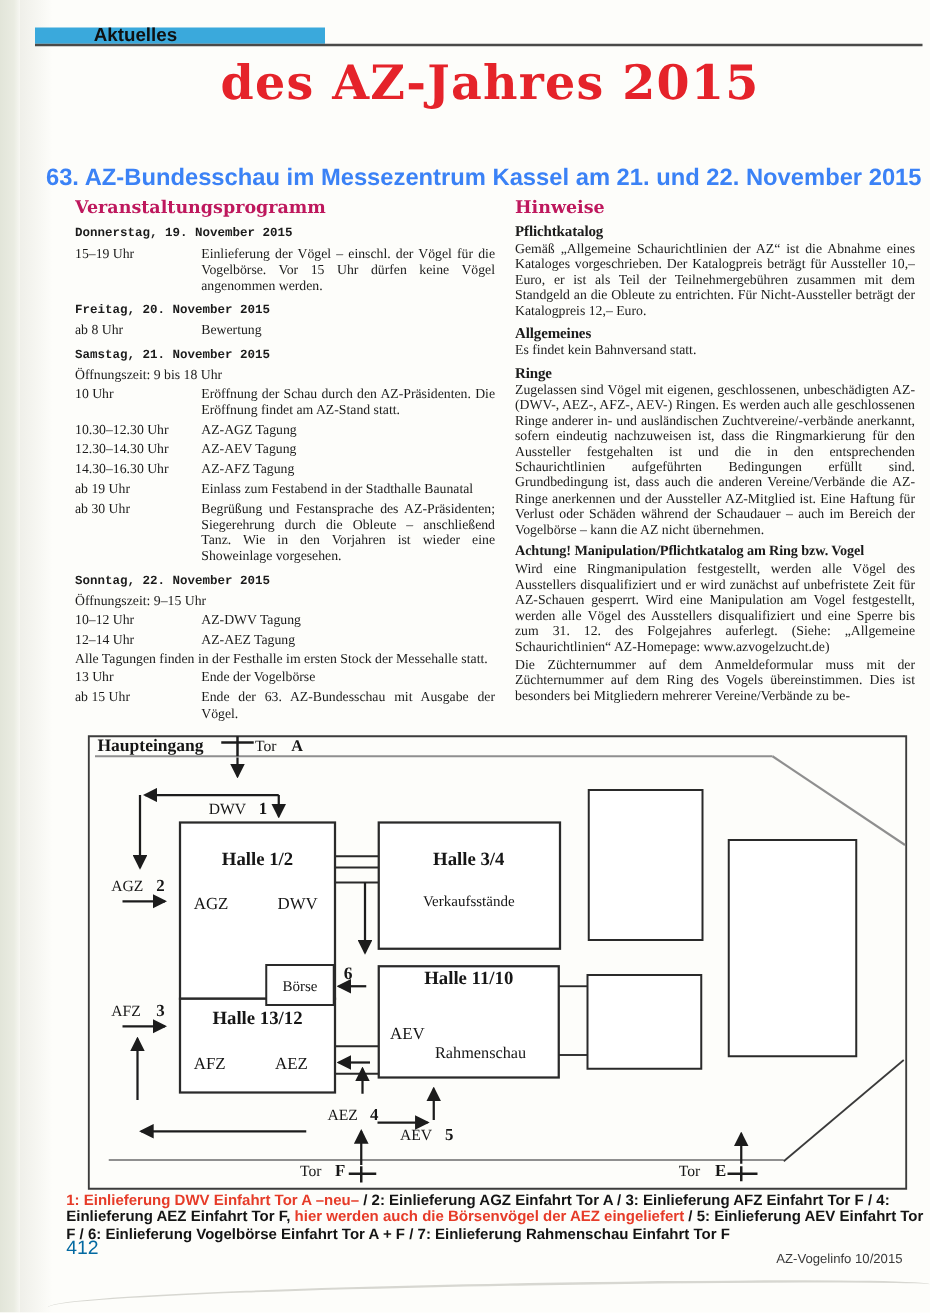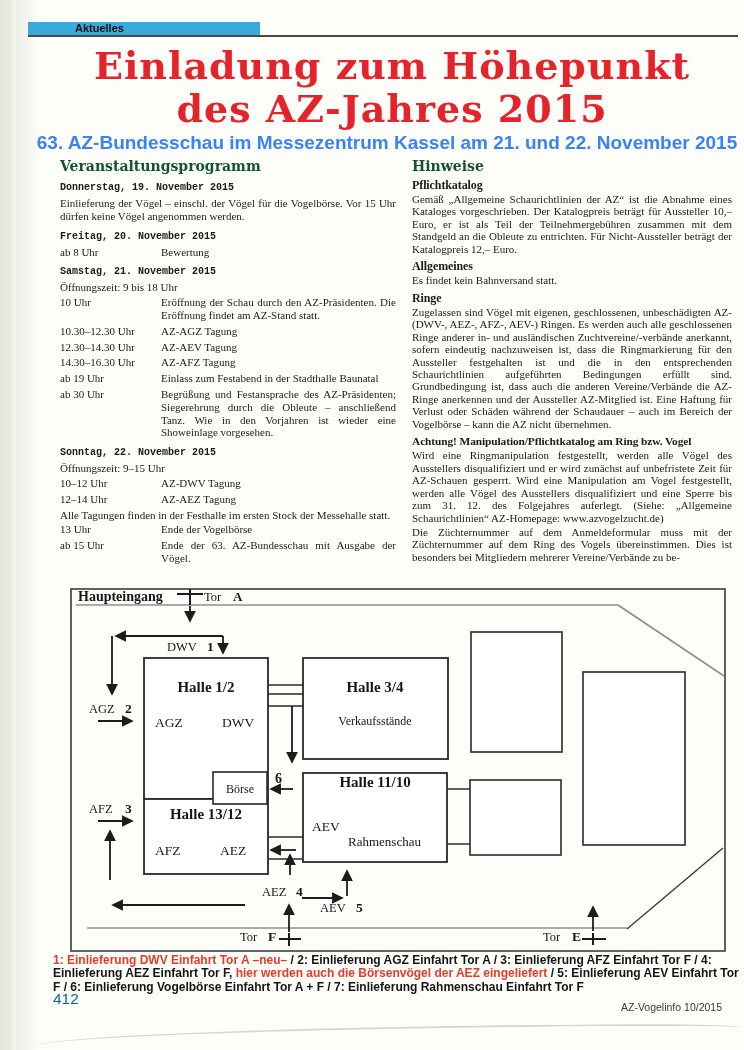--- a/index.html
+++ b/index.html
@@ -8,34 +8,34 @@
   .page{position:absolute; inset:0; background:#fdfdfa;}
   .scan-left{position:absolute; left:0; top:0; width:16px; height:1050px;
              background:linear-gradient(90deg,#e2e5d9 0%,#eaece2 70%,#f7f7f2 100%); }
   .scan-crease{position:absolute; left:16px; top:0; width:26px; height:1050px;
              background:linear-gradient(90deg,#efefe9 0%, rgba(255,255,255,0) 100%);}
   .scan-bottom{position:absolute; left:38px; top:1026px; width:706px; height:46px;
              border-top:2px solid #d7d7d1; border-radius:100% 30%/22px 6px; transform:rotate(-0.5deg);}
 
   .masthead-bar{position:absolute; left:28px; top:22px; width:232px; height:13px; background:#3aa9dc;}
   .masthead-label{position:absolute; left:75px; top:22px; font-family:"Liberation Sans",sans-serif;
-             font-weight:bold; font-size:11px; line-height:13px; color:#101010;}
+             font-weight:bold; font-size:15px; line-height:13px; color:#101010;}
   .masthead-rule{position:absolute; left:28px; top:35px; width:710px; height:2px; background:#4a4a48;}
 
   .headline{position:absolute; left:40px; top:44px; width:704px; text-align:center;
             font-family:"DejaVu Serif",serif; font-weight:bold; color:#e5232a;
             font-size:38px; line-height:43px; letter-spacing:1px;}
   .subhead{position:absolute; left:30px; top:132px; width:714px; text-align:center;
             font-family:"Liberation Sans",sans-serif; font-weight:bold; font-size:19px; color:#3b82f6;}
 
   .columns{position:absolute; left:60px; top:158px; width:672px; height:429px; display:flex; gap:16px; overflow:hidden;}
   .col-left{width:336px; flex:0 0 336px; overflow:hidden;}
   .col-right{width:320px; flex:0 0 320px; overflow:hidden;}
   .red-head{margin:0 0 4px 0; font-family:"DejaVu Serif",serif; font-weight:bold;
-            font-size:14px; line-height:16px; color:#14532d;}
+            font-size:14px; line-height:16px; color:#be185d;}
   .day{margin:7px 0 2px 0; font-size:10px; font-weight:bold; line-height:14px;font-family:Liberation Mono, monospace;}
   .note{font-size:11px; line-height:12.8px; margin:0 0 2px 0;}
   .prow{display:flex; margin:0 0 3px 0;}
   .ptime{flex:0 0 101px; font-size:11px; line-height:12.8px;}
   .pdesc{flex:1; font-size:11px; line-height:12.8px; text-align:justify;}
   .sub3{margin:5px 0 1px 0; font-size:12px; font-weight:bold; line-height:13px; white-space:nowrap; letter-spacing:-0.1px;}
   .hpara{margin:0 0 2px 0; font-size:11px; line-height:12.45px; text-align:justify;}
 
   .sitemap{position:absolute; left:70px; top:588px;}
   .sitemap text{font-family:"Liberation Serif","DejaVu Serif",serif; fill:#161616;}
@@ -54,32 +54,32 @@
 
 <div class="page">
   <div class="scan-left"></div>
   <div class="scan-crease"></div>
 
   <div class="masthead-bar"></div>
   <div class="masthead-label">Aktuelles</div>
   <div class="masthead-rule"></div>
 
   <h1 class="headline" style="margin:0;">
-    <span style="display:block">Einladung zum Höhepunkt</span>
     <span style="display:block">des AZ-Jahres 2015</span>
   </h1>
   <div class="subhead">63. AZ-Bundesschau im Messezentrum Kassel am 21. und 22. November 2015</div>
 
   <div class="columns">
 
     <div class="col-left">
       <h2 class="red-head">Veranstaltungsprogramm</h2>
 
       <h3 class="day">Donnerstag, 19. November 2015</h3>
       <div class="prow">
+        <div class="ptime">15–19 Uhr</div>
         <div class="pdesc">Einlieferung der Vögel – einschl. der Vögel für die Vogelbörse. Vor 15 Uhr dürfen keine Vögel angenommen werden.</div>
       </div>
 
       <h3 class="day">Freitag, 20. November 2015</h3>
       <div class="prow">
         <div class="ptime">ab 8 Uhr</div>
         <div class="pdesc">Bewertung</div>
       </div>
 
       <h3 class="day">Samstag, 21. November 2015</h3>

